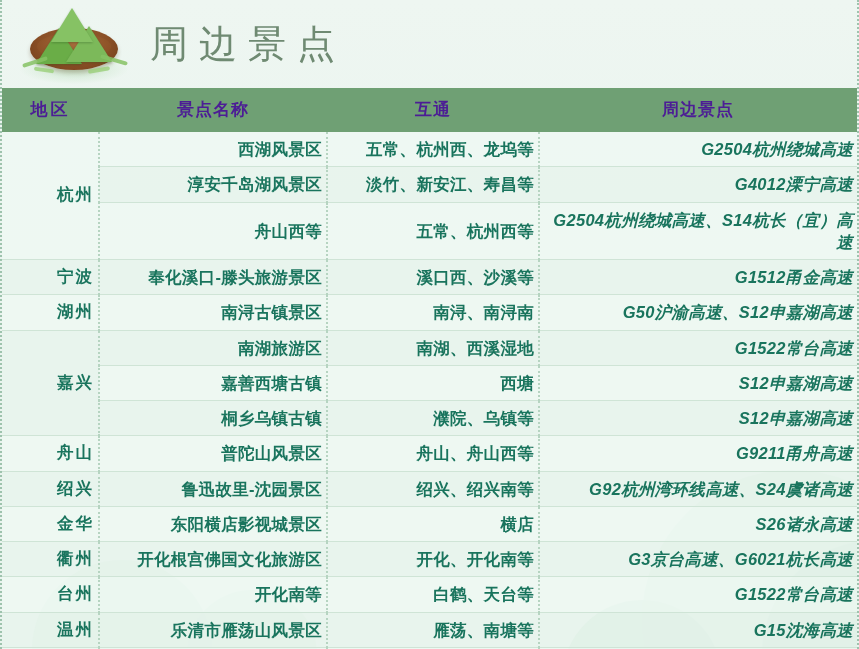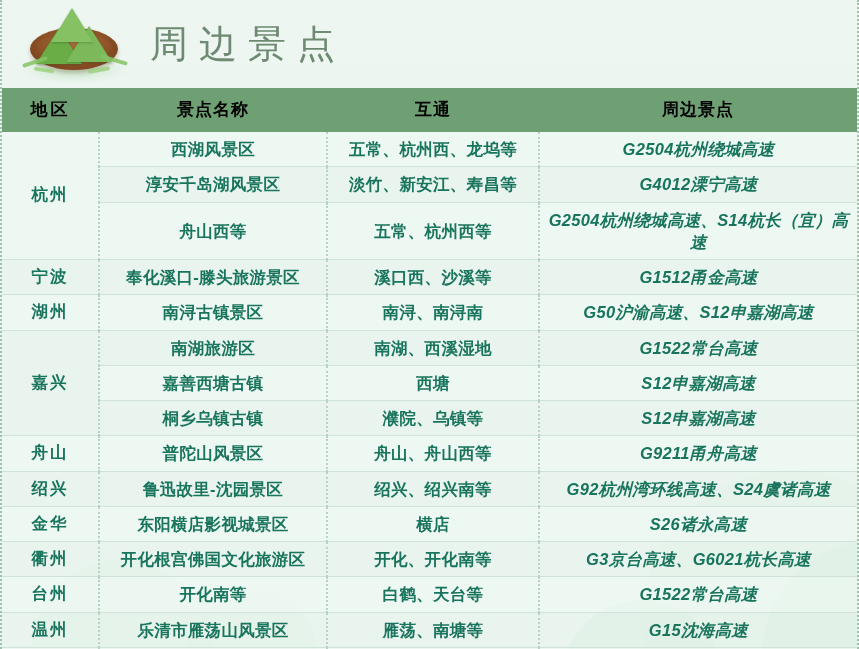--- a/index.html
+++ b/index.html
@@ -129,34 +129,35 @@
   table.spots td {
     font-size: 16.5px;
     font-weight: bold;
     text-align: center;
     vertical-align: middle;
     padding: 6px 4px;
     line-height: 1.35;
   }
   table.spots thead th {
     background: #6fa074;
-    color: #000000;
+    color: #4c1d95;
     height: 36px;
     padding: 4px 2px;
     font-size: 17px;
     letter-spacing: 1px;
     border: none;
   }
   table.spots thead th.c-region { letter-spacing: 3px; }
 
   table.spots tbody td {
     color: #19745d;
     border-bottom: 1px solid #cfe4d6;
     border-right: 2px dotted #b6d4c1;
     background: rgba(240,249,244,.70);
+    text-align: right;
   }
   table.spots tbody tr:nth-child(even) td {
     background: rgba(230,244,236,.62);
   }
   table.spots tbody td:last-child { border-right: none; font-style: italic; }
   table.spots tbody tr:last-child td { border-bottom: 1px solid #cfe4d6; }
 
   td.region {
     letter-spacing: 2px;
     font-family: Liberation Serif, serif;

